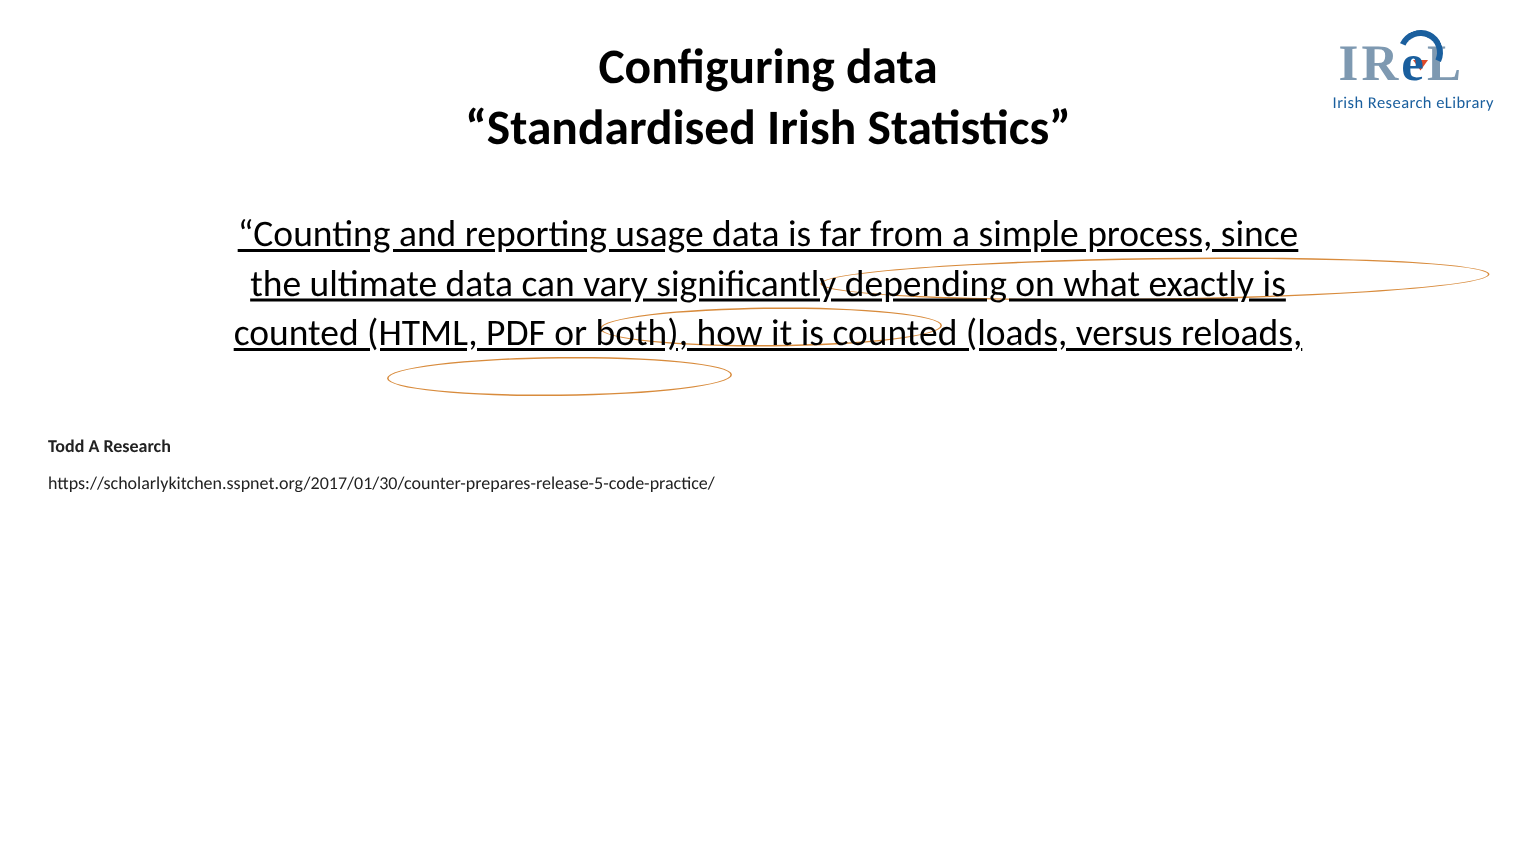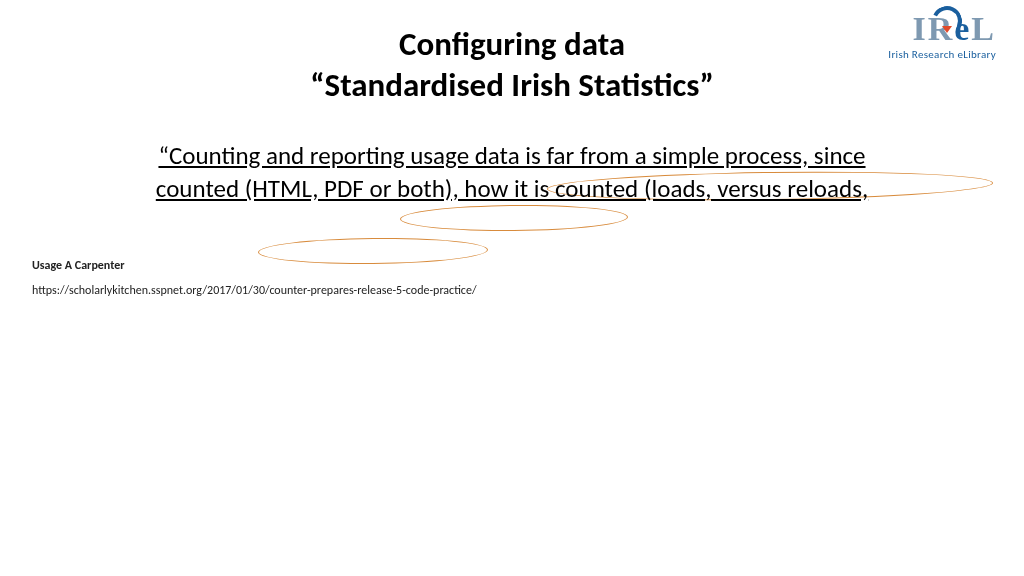--- a/index.html
+++ b/index.html
@@ -7,23 +7,23 @@
       width: 1024px;
       height: 576px;
       background: #fff;
       font-family: Calibri, "Segoe UI", sans-serif;
       color: #000;
       position: relative;
       overflow: hidden;
     }
     .logo {
       position: absolute;
-      top: 12px;
+      top: 26px;
       right: 28px;
-      text-align: right;
+      text-align: center;
     }
     .logo-main {
       font-family: Georgia, serif;
       font-size: 34px;
       font-weight: bold;
       letter-spacing: 2px;
       color: #7e99b1;
       line-height: 1;
       position: relative;
     }
@@ -111,23 +111,24 @@
   <div class="logo-sub">Irish Research eLibrary</div>
 </div>
 
 <div class="title-block">
   <div class="title-line">Configuring data</div>
   <div class="title-line">“Standardised Irish Statistics”</div>
 </div>
 
 <div class="quote-block">
   <div class="qline">“Counting and reporting usage data is far from a simple process, since</div>
+  <div class="qline">the ultimate data can vary significantly depending on what exactly is</div>
   <div class="qline">counted (HTML, PDF or both), how it is counted (loads, versus reloads,</div>
 </div>
 
 <div class="anno a1"></div>
 <div class="anno a2"></div>
 <div class="anno a3"></div>
 
 <div class="cite-block">
-  <div class="cite-author">Usage A Carpenter</div>
+  <div class="cite-author">Todd A Research</div>
   <div>https://scholarlykitchen.sspnet.org/2017/01/30/counter-prepares-release-5-code-practice/</div>
 </div>
 
 </body></html>

